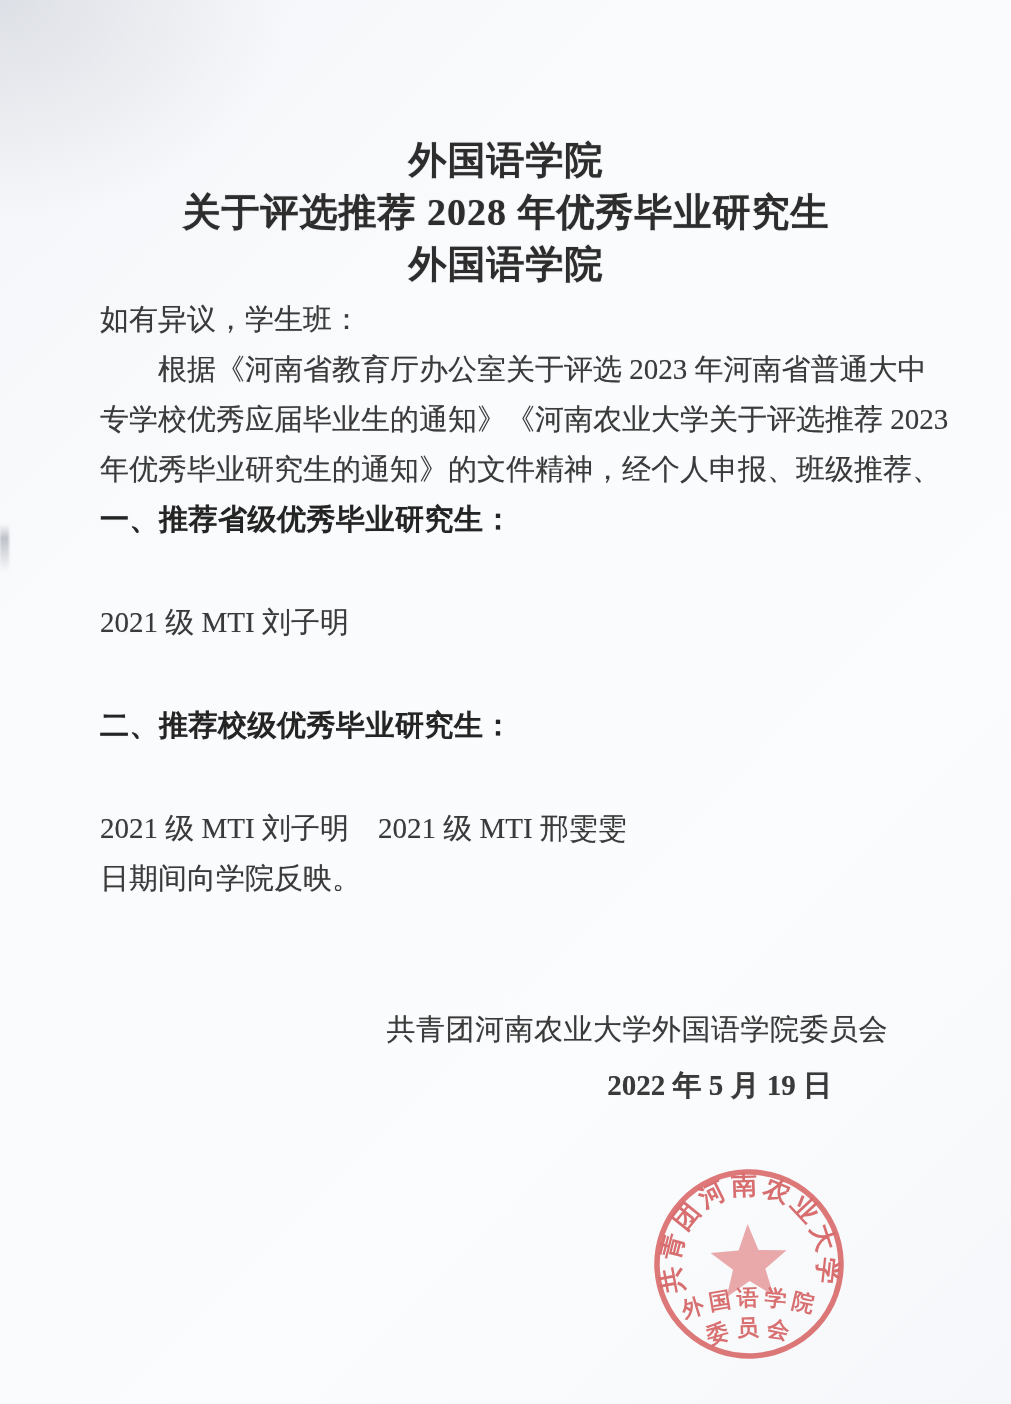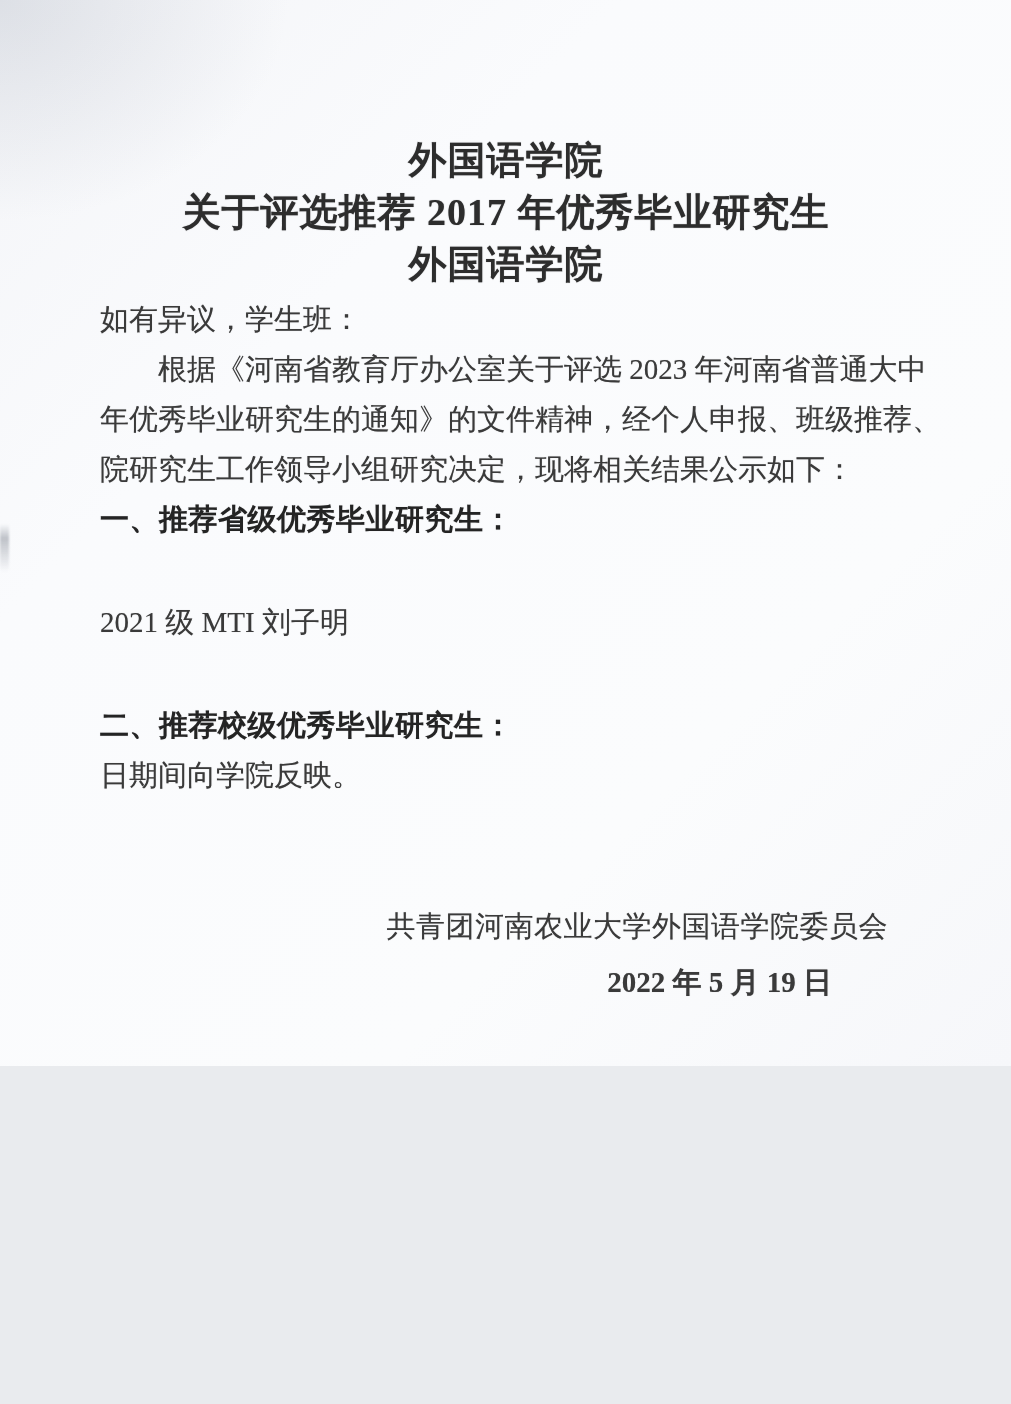--- a/index.html
+++ b/index.html
@@ -2,21 +2,21 @@
 <html><head>
 <meta charset="utf-8">
 <style>
   * { margin: 0; padding: 0; box-sizing: border-box; }
   html, body { background: #e9ebee; }
   body { font-family: "Liberation Serif", "DejaVu Serif", serif; }
 
   .page {
     position: relative;
     width: 1011px;
-    height: 1066px;
+    height: 1404px;
     margin: 0 auto;
     background: linear-gradient(135deg, #f4f5f8 0%, #fafbfd 30%, #fbfcfd 70%, #f6f7fa 100%);
     overflow: hidden;
     color: #3a3a3a;
   }
 
   .corner-shade {
     position: absolute; left: 0; top: 0; width: 300px; height: 230px;
     background: radial-gradient(ellipse at 0% 0%, rgba(168,175,188,0.30), rgba(168,175,188,0) 68%);
     pointer-events: none;
@@ -98,34 +98,35 @@
 
 <div class="page">
 
   <div class="corner-shade"></div>
   <div class="edge-mark"></div>
 
   <div class="content">
 
     <div class="doc-title">
       <div>外国语学院</div>
-      <div>关于评选推荐 2017 年优秀毕业研究生</div>
+      <div>关于评选推荐 2028 年优秀毕业研究生</div>
       <div>外国语学院</div>
     </div>
 
     <div class="line">如有异议，学生班：</div>
 
     <div class="line indent">根据《河南省教育厅办公室关于评选 2023 年河南省普通大中</div>
+    <div class="line">专学校优秀应届毕业生的通知》《河南农业大学关于评选推荐 2023</div>
     <div class="line">年优秀毕业研究生的通知》的文件精神，经个人申报、班级推荐、</div>
-    <div class="line">院研究生工作领导小组研究决定，现将相关结果公示如下：</div>
 
     <div class="line heading">一、推荐省级优秀毕业研究生：</div>
     <div class="line centered gap">2021 级 MTI 刘子明</div>
 
     <div class="line heading gap">二、推荐校级优秀毕业研究生：</div>
+    <div class="line centered gap">2021 级 MTI 刘子明　2021 级 MTI 邢雯雯</div>
 
     <div class="line">日期间向学院反映。</div>
 
 
     <div class="line signature">共青团河南农业大学外国语学院委员会</div>
     <div class="line date">2022 年 5 月 19 日</div>
 
   </div>
 
   <svg class="seal" viewBox="-106 -106 212 212" xmlns="http://www.w3.org/2000/svg">

